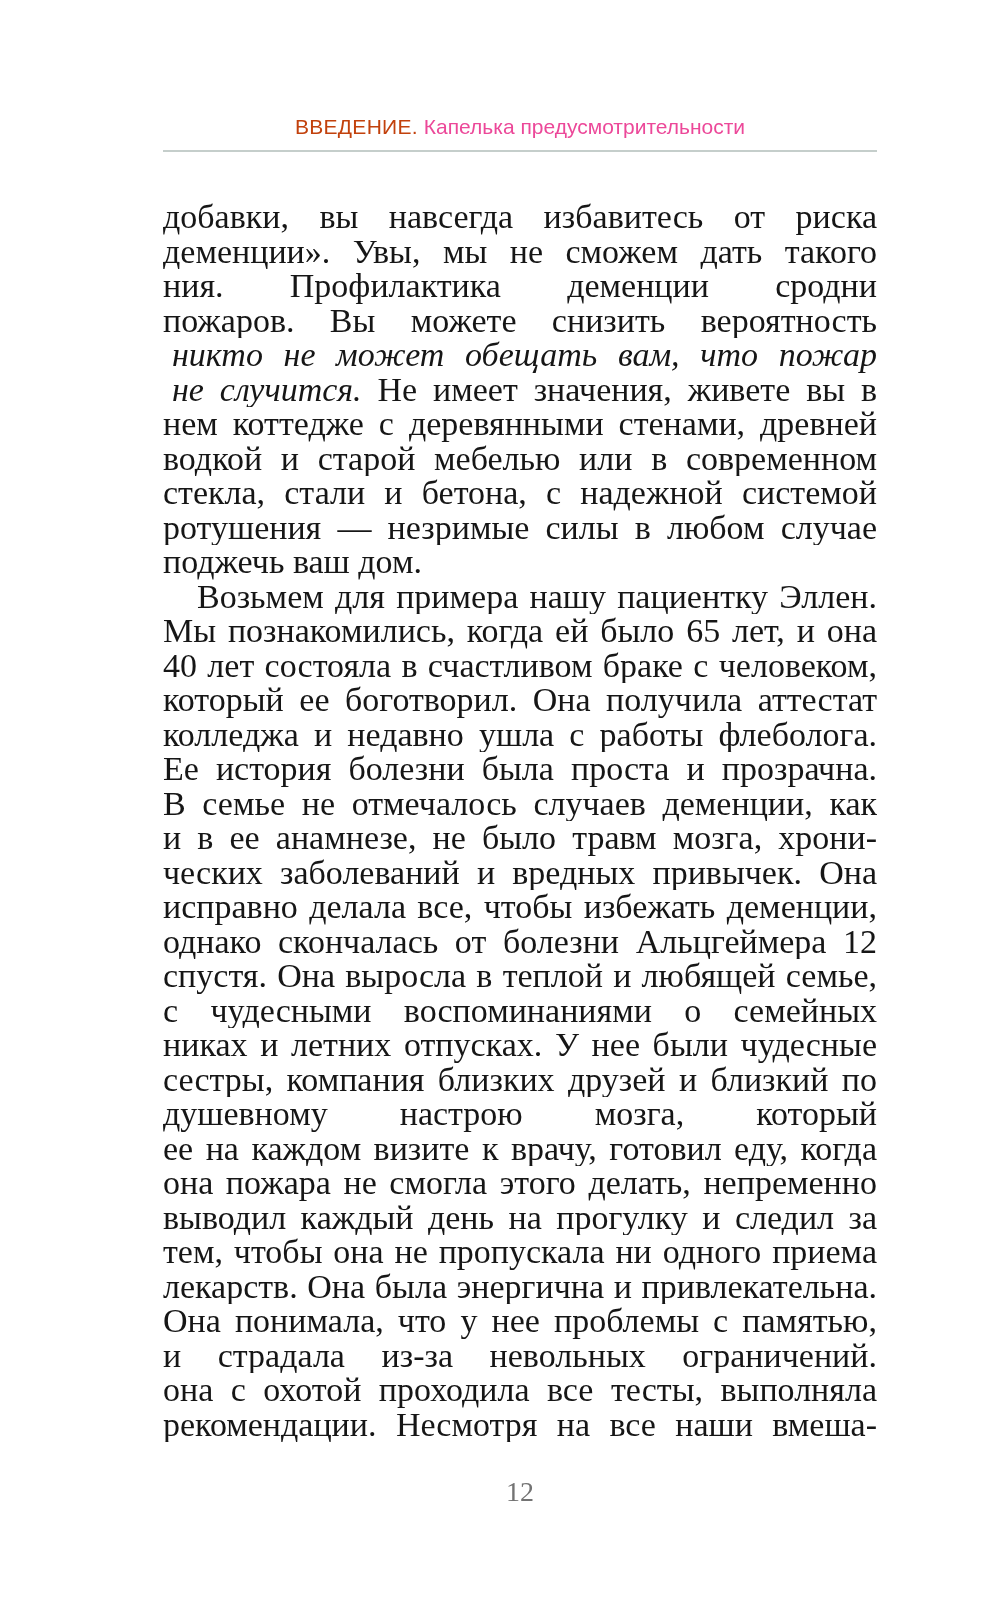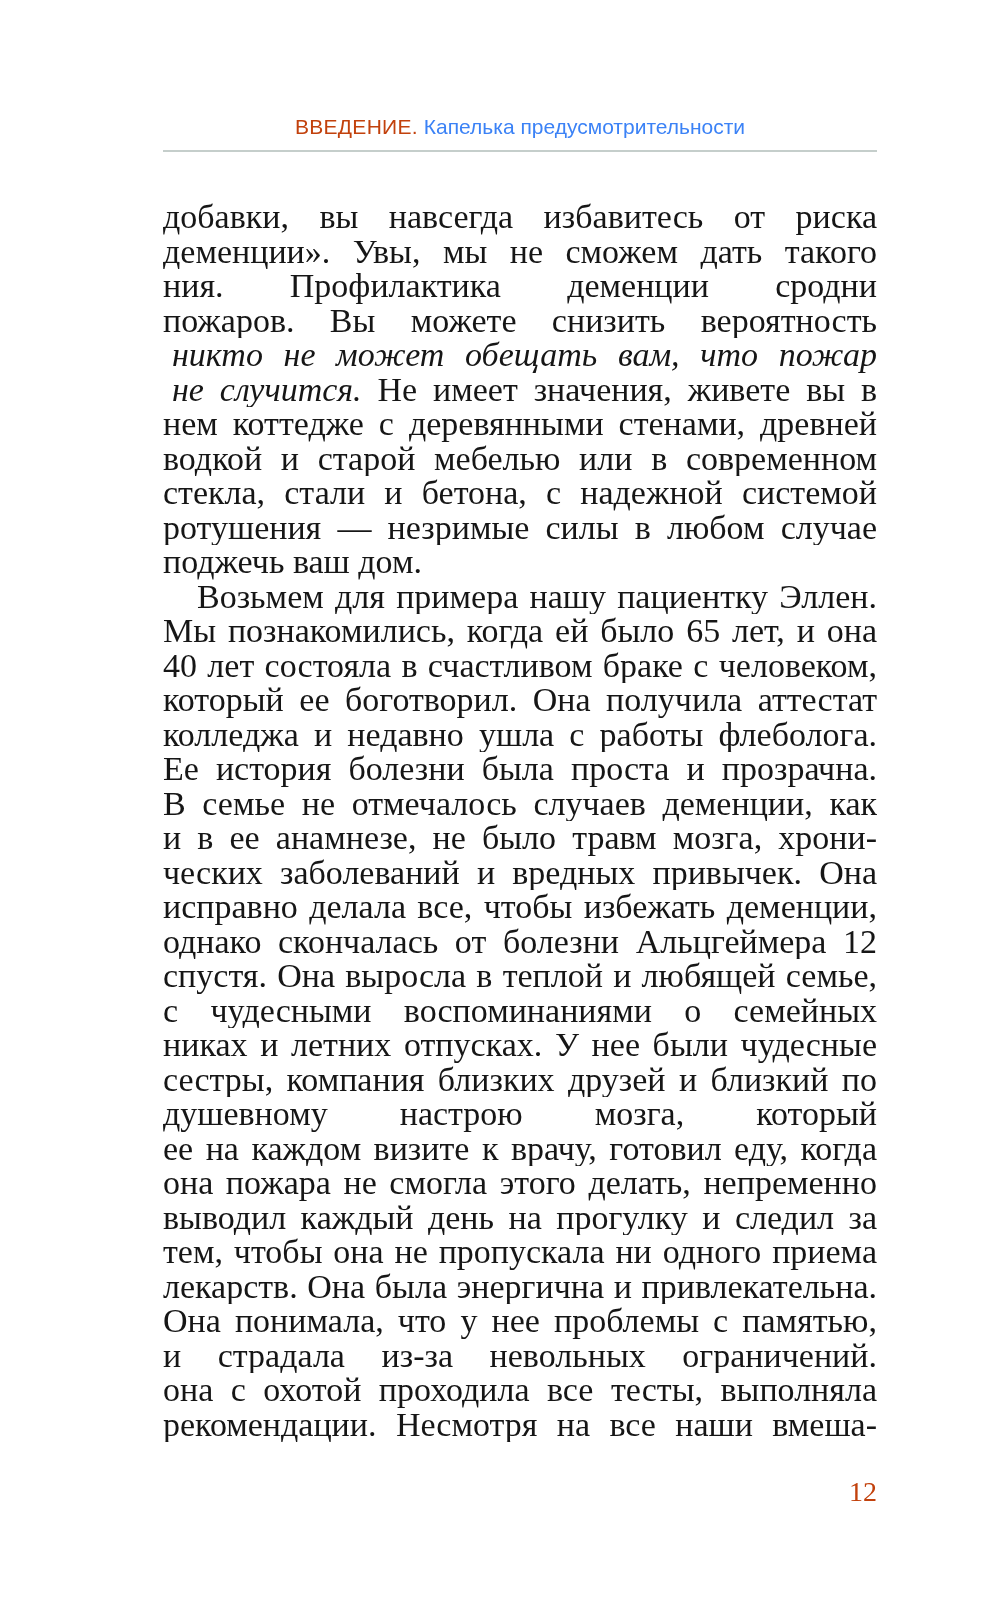--- a/index.html
+++ b/index.html
@@ -22,21 +22,21 @@
     color: #2a2a2a;
     white-space: nowrap;
   }
   .running-head .sec {
     font-weight: 400;
     color: #c2410c;
     letter-spacing: 0.3px;
   }
   .running-head .sub {
     font-weight: 400;
-    color: #3b82f6;
+    color: #ec4899;
   }
   .head-rule {
     position: absolute;
     left: 163px;
     top: 150px;
     width: 714px;
     height: 2px;
     background: #c5cecb;
   }
   .text-block {
@@ -59,24 +59,24 @@
     text-align-last: justify;
     text-justify: inter-word;
   }
   .line.ind { text-indent: 34px; }
   .line em { font-style: italic; margin-left: 9px; }
   .page-number {
     position: absolute;
     left: 163px;
     top: 1476px;
     width: 714px;
-    text-align: right;
+    text-align: center;
     font-family: "Liberation Serif", "DejaVu Serif", serif;
     font-size: 28px;
-    color: #c2410c;
+    color: #737373;
   }
 </style>
 </head>
 <body>
 
 <div class="page">
 
   <div class="running-head"><span class="sec">ВВЕДЕНИЕ.</span><span class="sub"> Капелька предусмотрительности</span></div>
 
   <div class="head-rule"></div>

